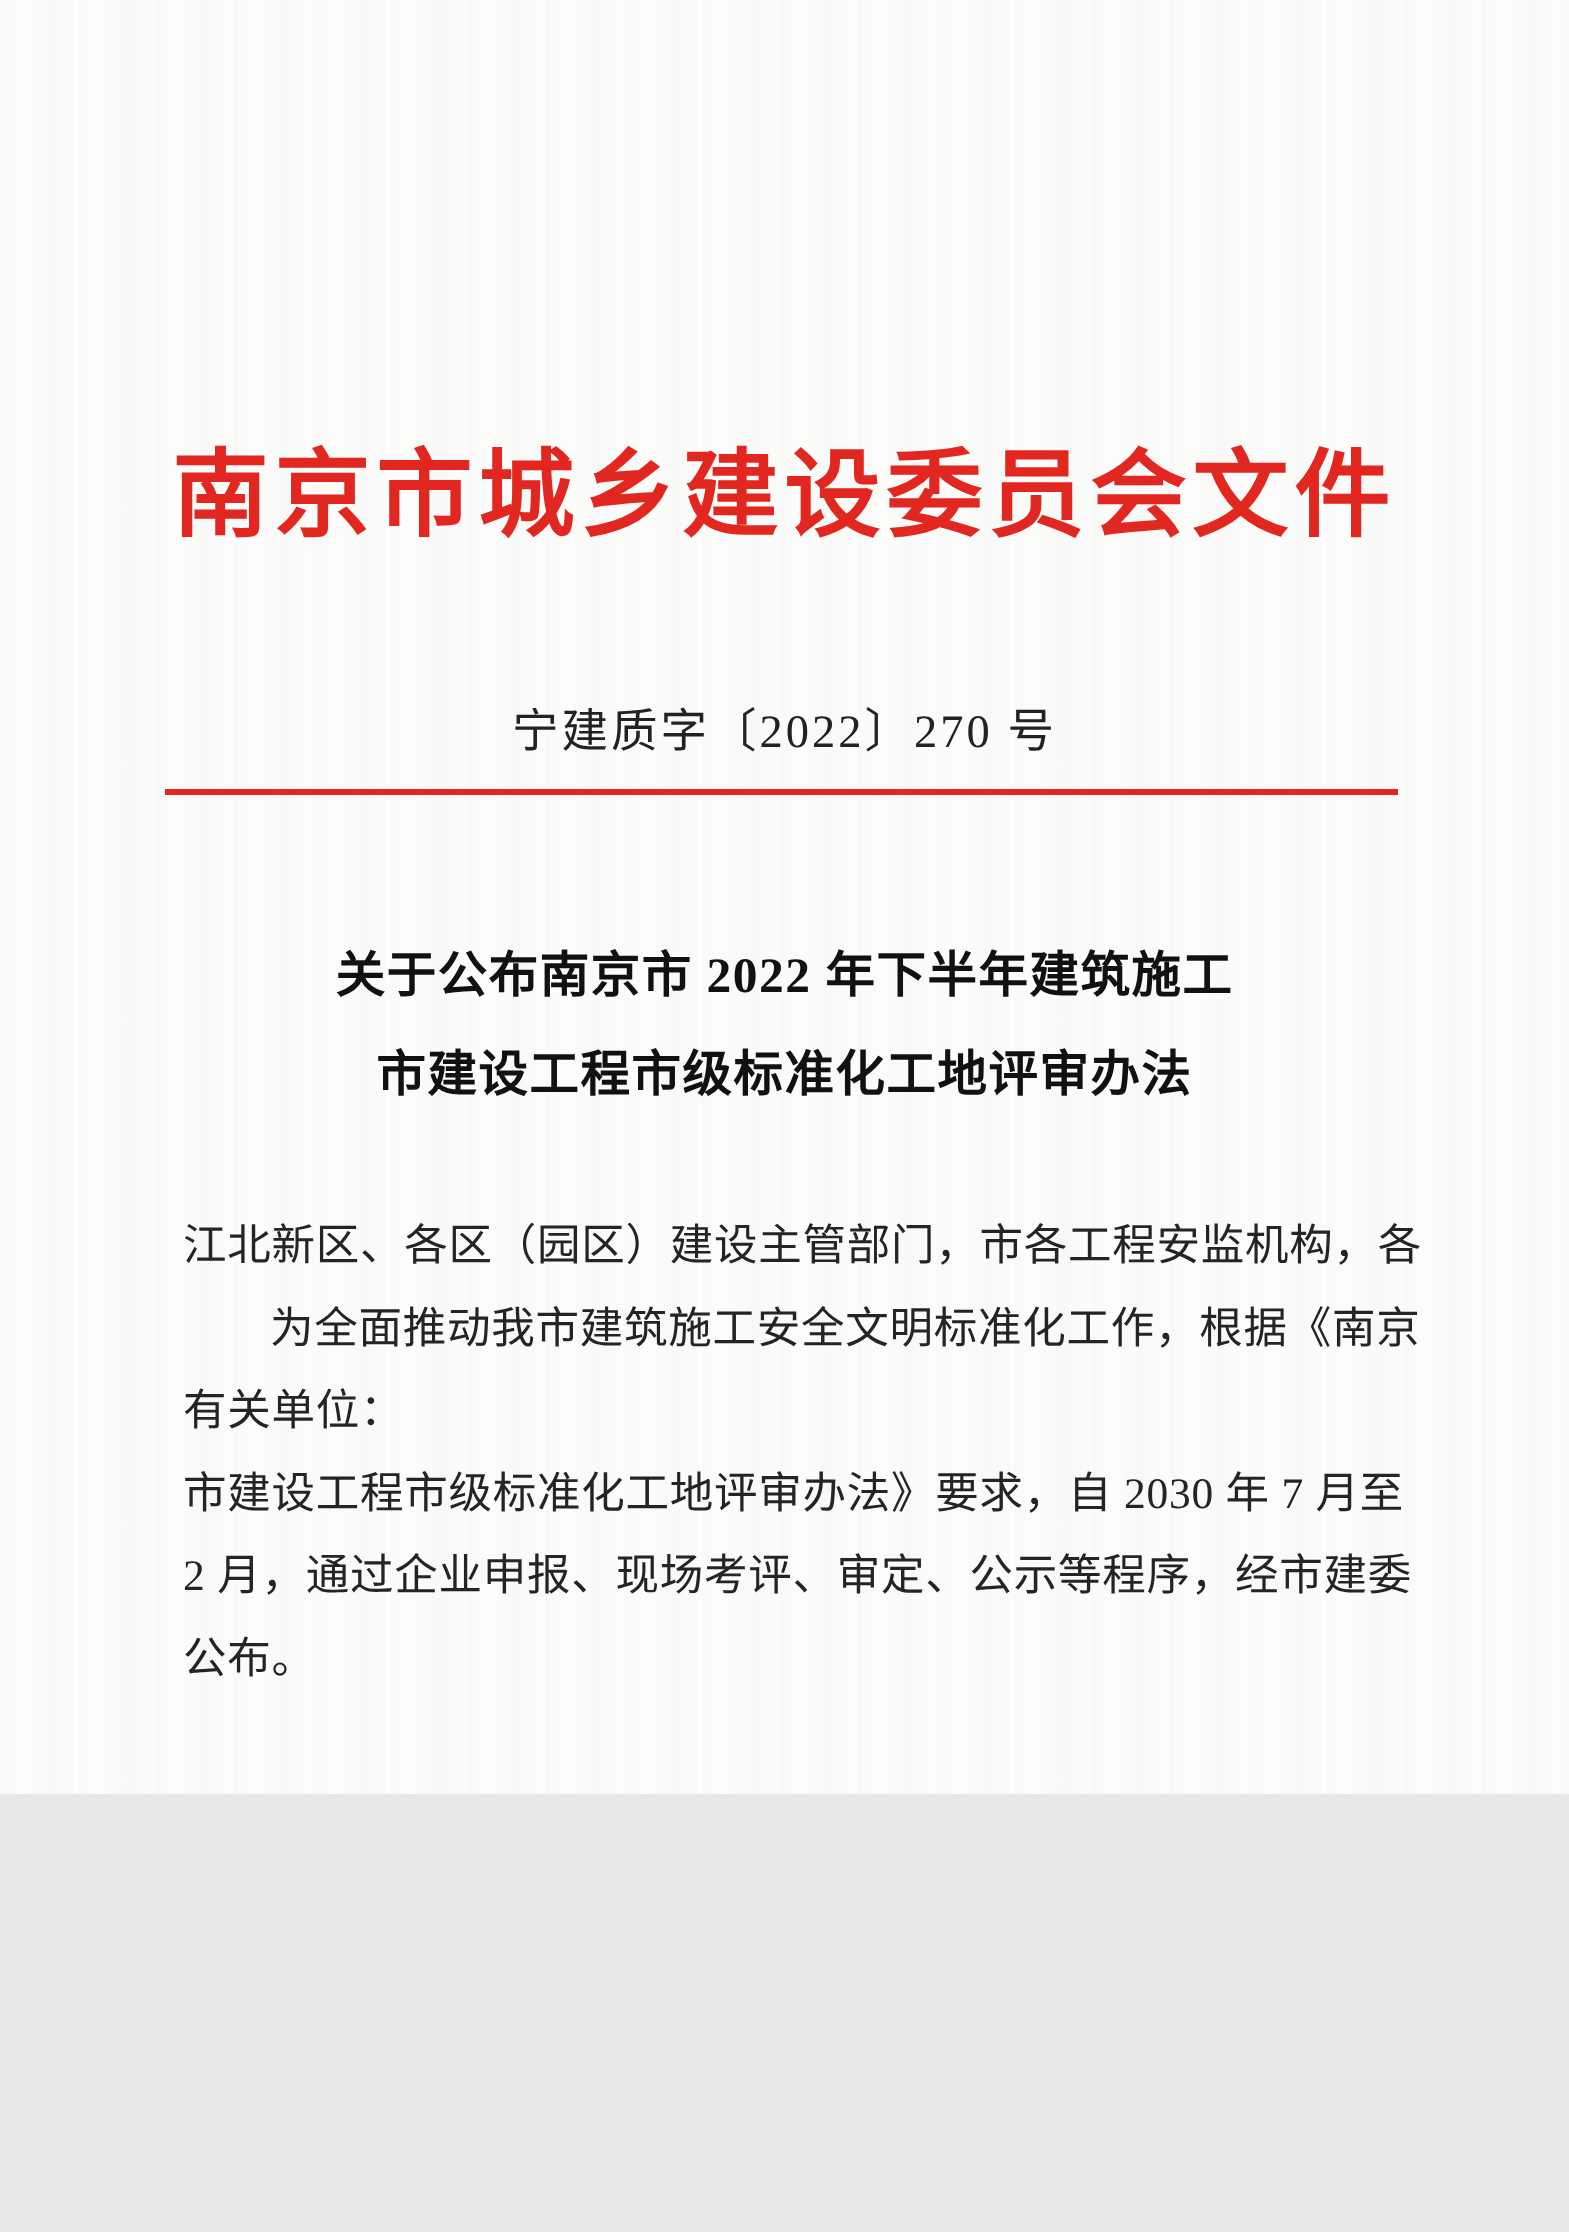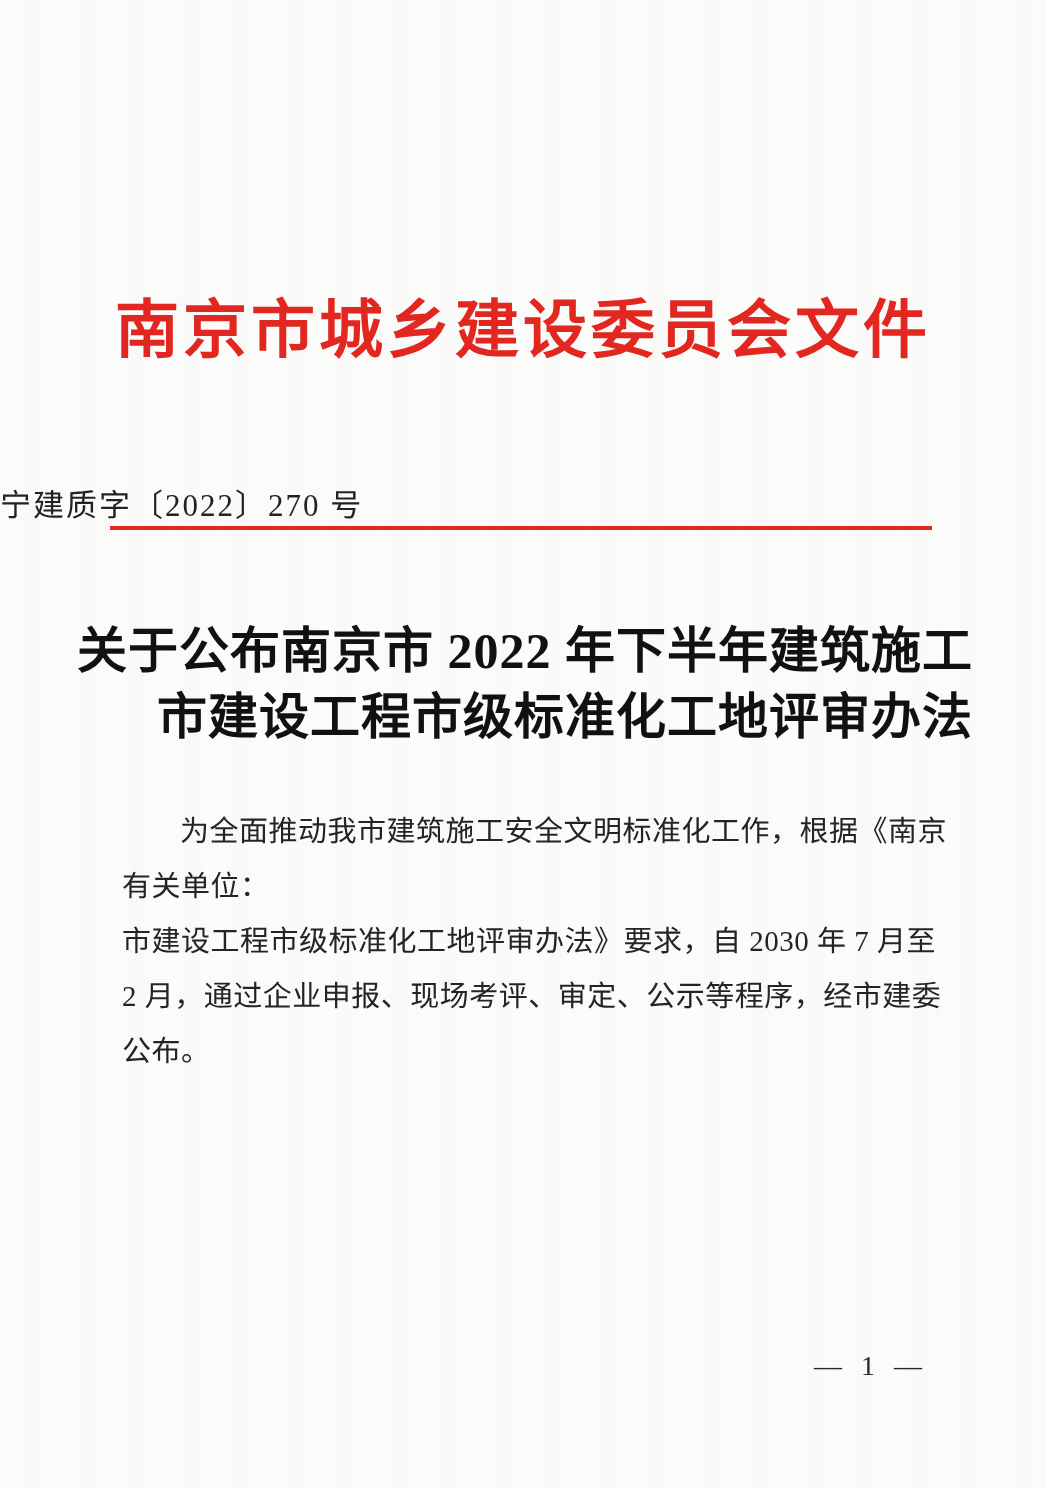--- a/index.html
+++ b/index.html
@@ -3,21 +3,21 @@
 <meta charset="utf-8">
 <style>
   html, body {
     margin: 0;
     padding: 0;
     background: #e8e8e8;
   }
   .page {
     position: relative;
     width: 1046px;
-    height: 1488px;
+    height: 1196px;
     margin: 0 auto;
     background:
       repeating-linear-gradient(90deg,
         rgba(120,120,130,0.018) 0px, rgba(255,255,255,0) 14px,
         rgba(120,120,130,0.028) 34px, rgba(255,255,255,0) 52px),
       #fcfcfb;
     overflow: hidden;
     font-family: "Liberation Serif", "DejaVu Serif", serif;
     color: #1d1d1d;
     text-decoration: underline;
@@ -36,45 +36,44 @@
     color: #e1271f;
     white-space: nowrap;
   }
 
   
   .doc-number {
     position: absolute;
     top: 462px;
     left: 0;
     width: 100%;
-    text-align: left;
+    text-align: center;
     font-size: 31px;
     letter-spacing: 2px;
     color: #222;
-    margin-top: 18px;
   }
 
   
   .red-rule {
     position: absolute;
     top: 526px;
     left: 110px;
     width: 822px;
     height: 4px;
     background: #e1271f;
   }
 
   
   .doc-title {
     position: absolute;
     top: 618px;
     left: 73px;
     width: 900px;
-    text-align: right;
-    font-size: 50px;
+    text-align: center;
+    font-size: 33px;
     font-weight: 700;
     line-height: 66px;
     color: #111;
     letter-spacing: 1px;
   }
 
   
   .body-block {
     position: absolute;
     top: 804px;
@@ -119,20 +118,21 @@
   <div class="doc-number">宁建质字〔2022〕270 号</div>
 
   <div class="red-rule"></div>
 
   <div class="doc-title">
     <div>关于公布南京市 2022 年下半年建筑施工</div>
     <div>市建设工程市级标准化工地评审办法</div>
   </div>
 
   <div class="body-block">
+    <div class="body-line">江北新区、各区（园区）建设主管部门，市各工程安监机构，各</div>
     <div class="body-line indent">为全面推动我市建筑施工安全文明标准化工作，根据《南京</div>
     <div class="body-line last">有关单位：</div>
     <div class="body-line">市建设工程市级标准化工地评审办法》要求，自 2030 年 7 月至</div>
     <div class="body-line">2 月，通过企业申报、现场考评、审定、公示等程序，经市建委</div>
     <div class="body-line last">公布。</div>
   </div>
 
   <div class="page-number">— 1 —</div>
 
 </div>

